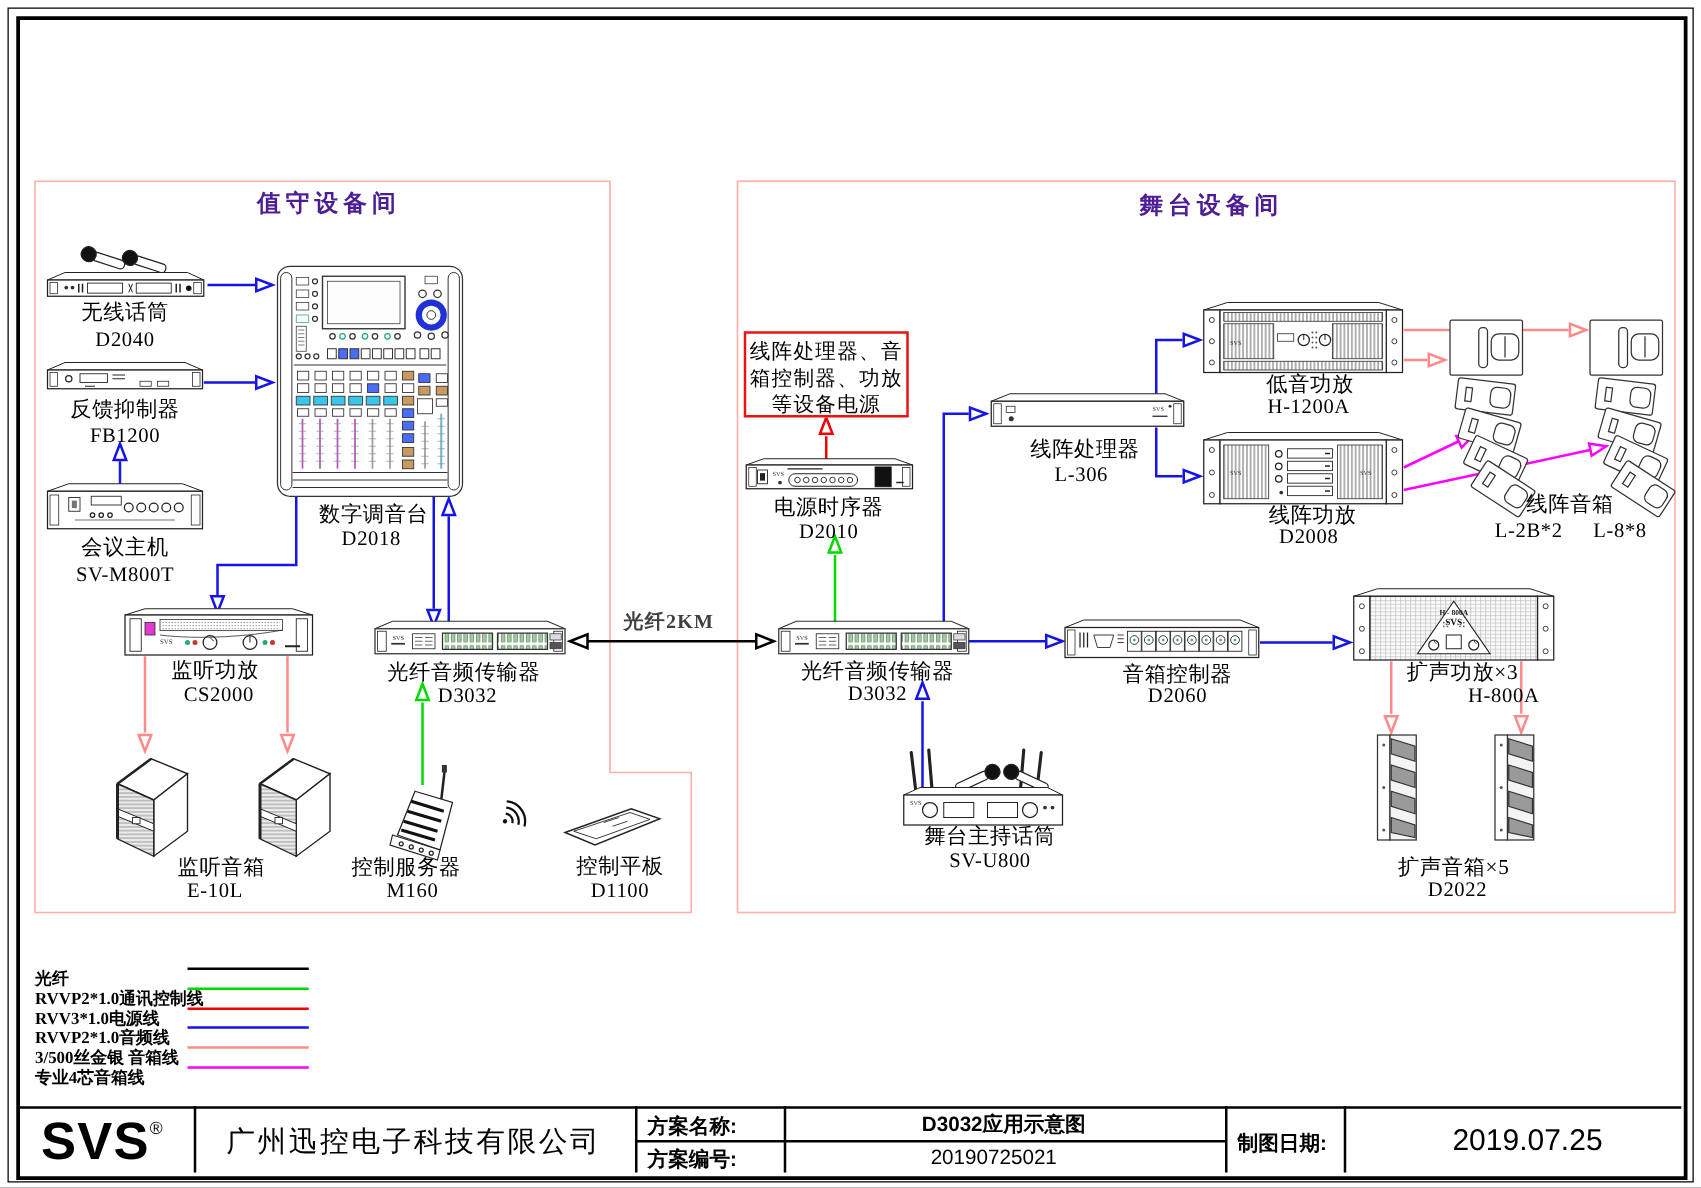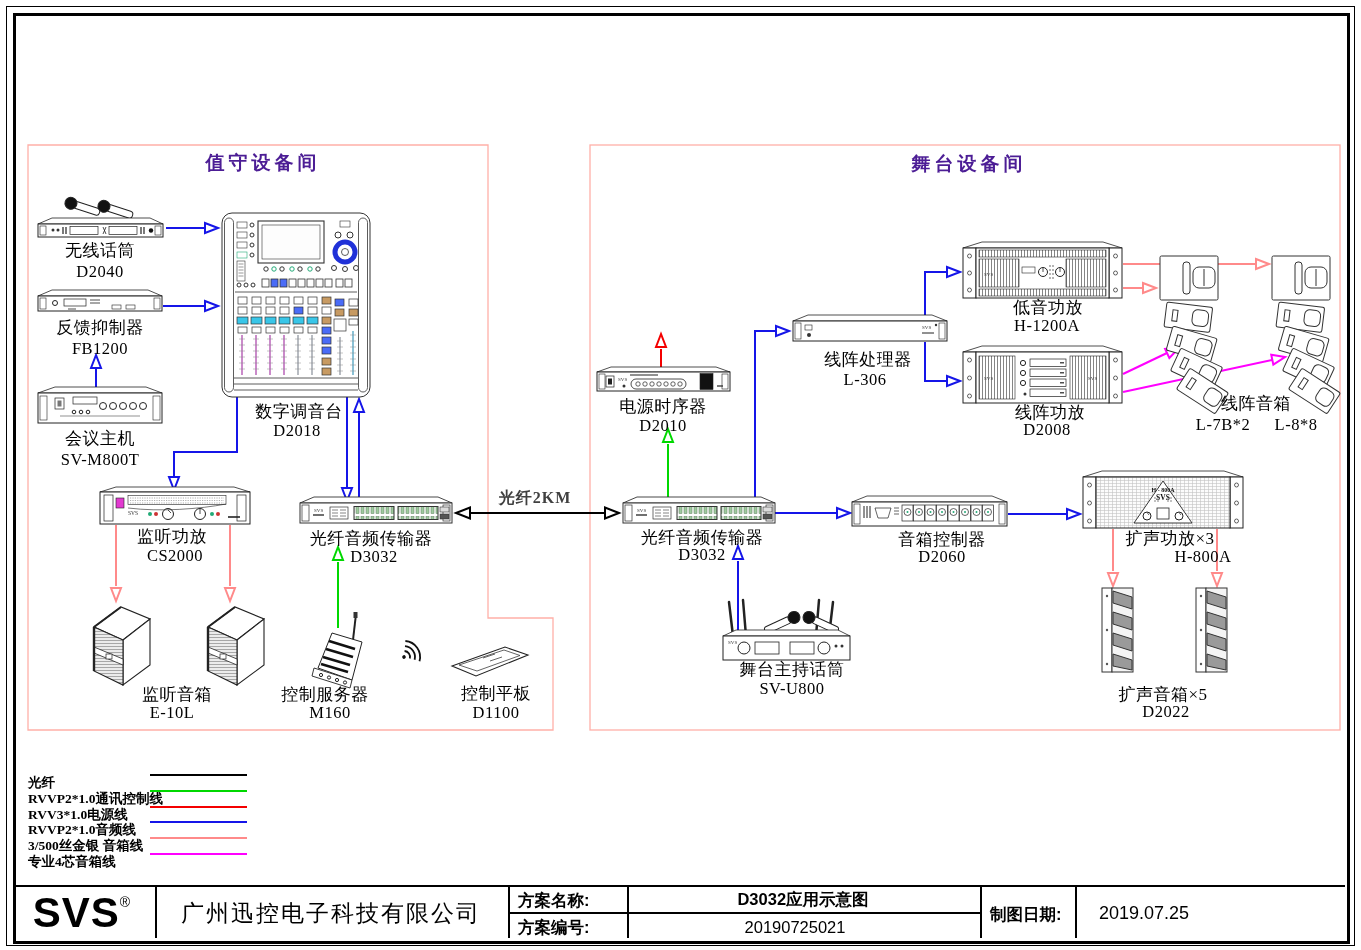--- a/index.html
+++ b/index.html
@@ -620,20 +620,25 @@
     <text x="1163" y="500" text-anchor="middle" font-size="7.5" font-weight="bold" fill="#111">SVS</text>
 
     <use href="#colspk" transform="translate(1102,588)"></use>
     <use href="#colspk" transform="translate(1196,588)"></use>
   </svg>
 
   <div class="room-title" style="left:263px;top:163px">值守设备间</div>
   <div class="room-title" style="left:969px;top:164px">舞台设备间</div>
   <div class="fiber-lbl" style="left:535px;top:498px">光纤2KM</div>
 
+  <div class="power-note">
+    <div>线阵处理器、音</div>
+    <div>箱控制器、功放</div>
+    <div>等设备电源</div>
+  </div>
 
   <div class="lbl" style="left:100px;top:250px">无线话筒</div>
   <div class="lbl lbl-model" style="left:100px;top:272px">D2040</div>
   <div class="lbl" style="left:100px;top:327px">反馈抑制器</div>
   <div class="lbl lbl-model" style="left:100px;top:349px">FB1200</div>
   <div class="lbl" style="left:100px;top:438px">会议主机</div>
   <div class="lbl lbl-model" style="left:100px;top:460px">SV-M800T</div>
   <div class="lbl" style="left:299px;top:411px">数字调音台</div>
   <div class="lbl lbl-model" style="left:297px;top:431px">D2018</div>
   <div class="lbl" style="left:172px;top:536px">监听功放</div>
@@ -648,21 +653,21 @@
   <div class="lbl lbl-model" style="left:496px;top:713px">D1100</div>
   <div class="lbl" style="left:663px;top:406px">电源时序器</div>
   <div class="lbl lbl-model" style="left:663px;top:426px">D2010</div>
   <div class="lbl" style="left:868px;top:359px">线阵处理器</div>
   <div class="lbl lbl-model" style="left:865px;top:380px">L-306</div>
   <div class="lbl" style="left:1048px;top:307px">低音功放</div>
   <div class="lbl lbl-model" style="left:1047px;top:326px">H-1200A</div>
   <div class="lbl" style="left:1050px;top:412px">线阵功放</div>
   <div class="lbl lbl-model" style="left:1047px;top:430px">D2008</div>
   <div class="lbl" style="left:1256px;top:403px">线阵音箱</div>
-  <div class="lbl lbl-model" style="left:1223px;top:425px">L-7B*2</div>
+  <div class="lbl lbl-model" style="left:1223px;top:425px">L-2B*2</div>
   <div class="lbl lbl-model" style="left:1296px;top:425px">L-8*8</div>
   <div class="lbl" style="left:702px;top:537px">光纤音频传输器</div>
   <div class="lbl lbl-model" style="left:702px;top:555px">D3032</div>
   <div class="lbl" style="left:792px;top:669px">舞台主持话筒</div>
   <div class="lbl lbl-model" style="left:792px;top:689px">SV-U800</div>
   <div class="lbl" style="left:942px;top:539px">音箱控制器</div>
   <div class="lbl lbl-model" style="left:942px;top:557px">D2060</div>
   <div class="lbl" style="left:1170px;top:538px">扩声功放×3</div>
   <div class="lbl lbl-model" style="left:1203px;top:557px">H-800A</div>
   <div class="lbl" style="left:1163px;top:694px">扩声音箱×5</div>
@@ -704,15 +709,15 @@
     <div class="tb-line" style="left:1075px;top:885px;width:1.6px;height:53px"></div>
     <div class="tb-line" style="left:508px;top:912px;width:473px;height:1.6px"></div>
 
     <div class="svs-logo"><span>SVS</span><span class="svs-reg">®</span></div>
     <div class="company">广州迅控电子科技有限公司</div>
     <div class="tb-text tb-label" style="left:518px;top:890px">方案名称:</div>
     <div class="tb-text tb-label" style="left:518px;top:917px">方案编号:</div>
     <div class="tb-text tb-value" style="left:803px;top:900px;font-weight:bold">D3032应用示意图</div>
     <div class="tb-text tb-value" style="left:795px;top:927px">20190725021</div>
     <div class="tb-text tb-label" style="left:990px;top:904px">制图日期:</div>
-    <div class="tb-text tb-value" style="left:1144px;top:913px;font-size:18px">2019.07.25</div>
+    <div class="tb-text tb-value" style="left:1222px;top:913px;font-size:24px">2019.07.25</div>
   </div>
 </div>
 
 </body></html>

